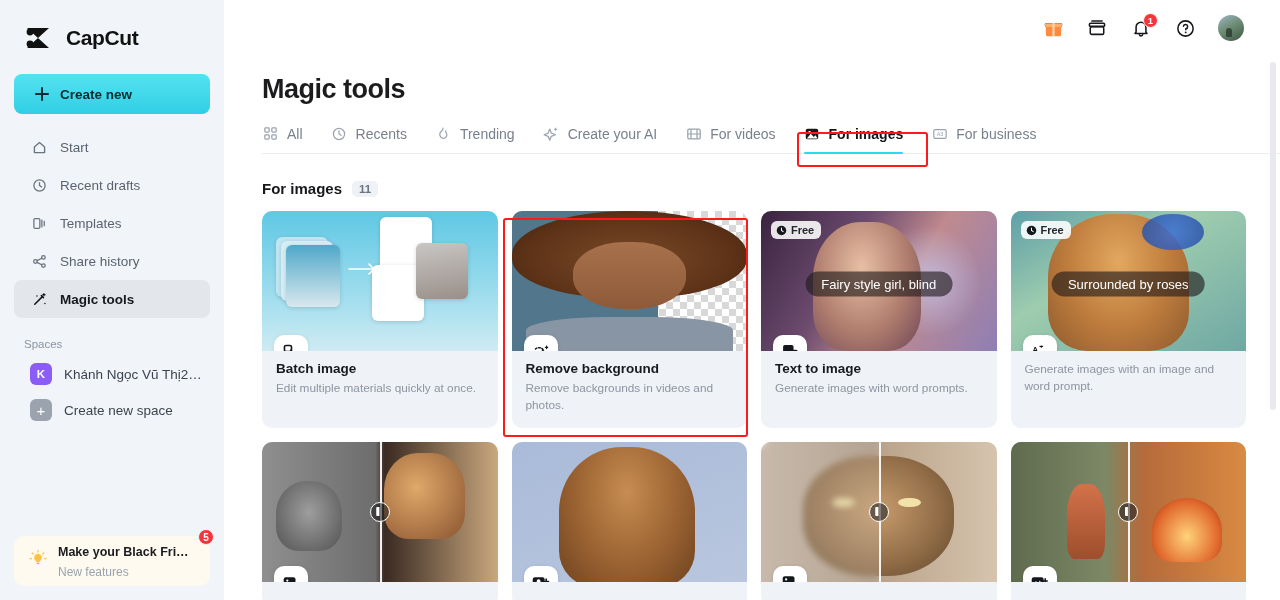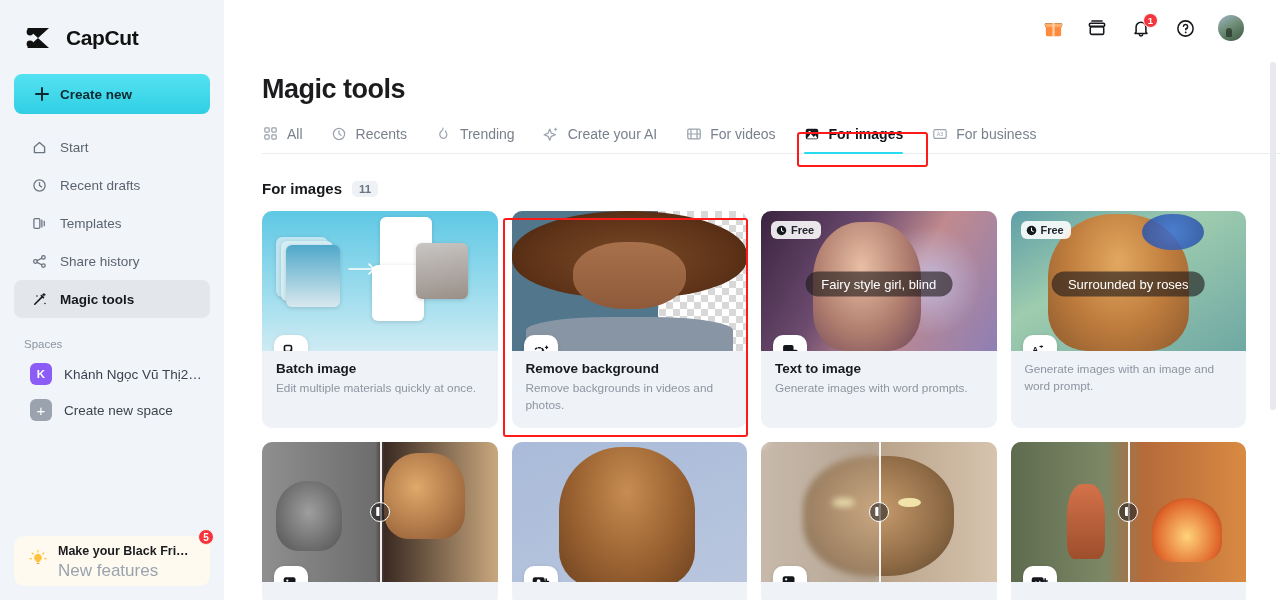--- a/index.html
+++ b/index.html
@@ -71,21 +71,21 @@
   .space-label { white-space: nowrap; overflow: hidden; text-overflow: ellipsis; max-width: 140px; }
 
   .promo {
     position: absolute; left: 14px; bottom: 14px; right: 14px;
     background: #FEFAF0; border-radius: 10px;
     height: 50px; display: flex; align-items: center; gap: 10px;
     padding-left: 14px; cursor: pointer;
   }
   .promo-text { line-height: 1.25; overflow:hidden; }
   .promo-title { font-size: 12.5px; font-weight: 700; color: #1b1b1f; white-space: nowrap; }
-  .promo-sub { font-size: 17px; color: #9aa3ae; }
+  .promo-sub { font-size: 12px; color: #9aa3ae; }
   .promo-badge {
     position: absolute; right: -4px; top: -7px;
     min-width: 16px; height: 16px; border-radius: 8px;
     background: #F5353B; color:#fff; font-size: 10px; font-weight: 700;
     display: flex; align-items:center; justify-content:center; padding: 0 4px;
     border: 1.5px solid #F1F4F8;
   }
 
   
   .main { flex: 1; height: 600px; position: relative; background:#fff; overflow: hidden; }

